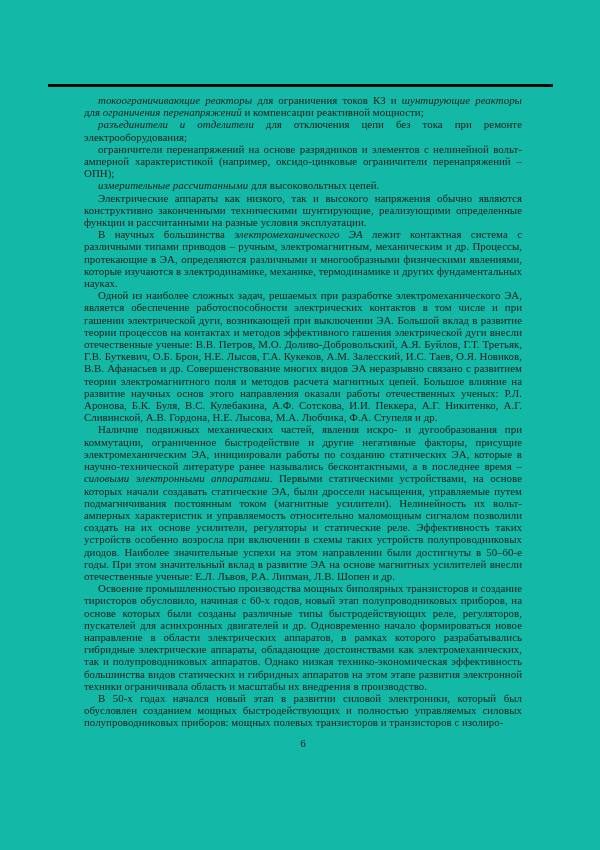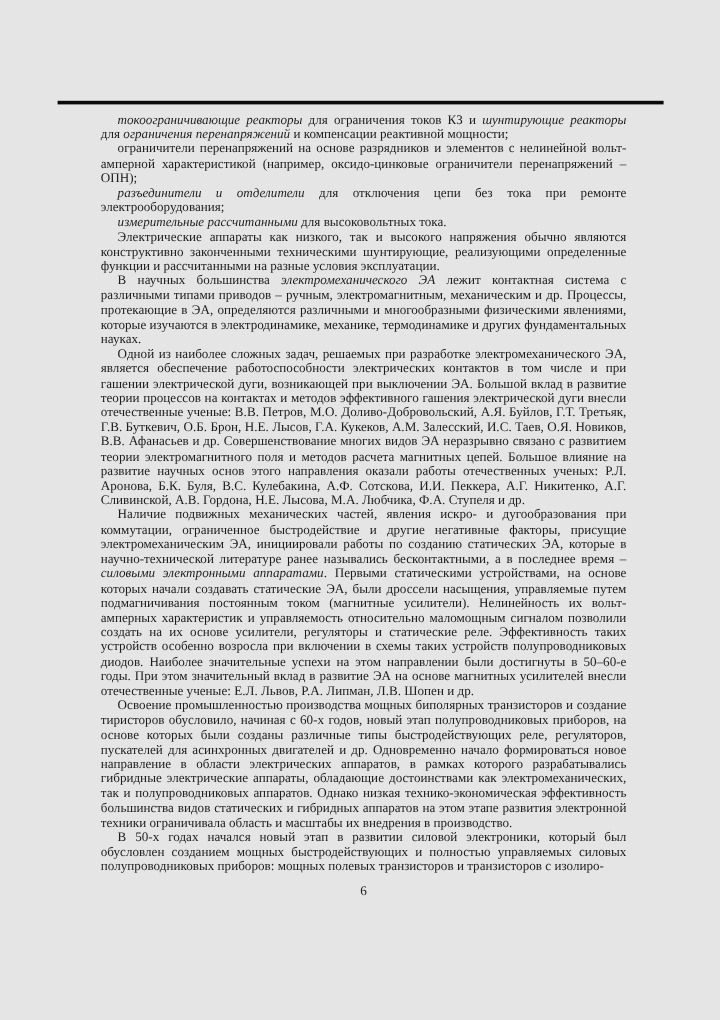--- a/index.html
+++ b/index.html
@@ -49,27 +49,27 @@
     top: 737px;
     width: 438px;
     text-align: center;
     font-size: 11px;
     color: #1c1c1c;
   }
 </style>
 </head>
 <body>
 
-<div class="page" style="background: #e5e5e5; color: rgb(28, 28, 28);">
+<div class="page" style="background: #14b8a6; color: rgb(28, 28, 28);">
   <div class="header-rule" style="background: rgb(10, 10, 10);"></div>
   <div class="text-column">
       <p><em>токоограничивающие реакторы</em><span> для ограничения токов КЗ и </span><em>шунтирующие реакторы</em><span> для </span><em>ограничения перенапряжений</em><span> и компенсации реактивной мощности;</span></p>
+      <p><em>разъединители и отделители</em><span> для отключения цепи без тока при ремонте электрооборудования;</span></p>
       <p><span>ограничители перенапряжений на основе разрядников и элементов с нелинейной вольт-амперной характеристикой (например, оксидо-цинковые ограничители перенапряжений – ОПН);</span></p>
-      <p><em>разъединители и отделители</em><span> для отключения цепи без тока при ремонте электрооборудования;</span></p>
-      <p><em>измерительные рассчитанными</em><span> для высоковольтных тока.</span></p>
+      <p><em>измерительные рассчитанными</em><span> для высоковольтных цепей.</span></p>
       <p><span>Электрические аппараты как низкого, так и высокого напряжения обычно являются конструктивно законченными техническими шунтирующие, реализующими определенные функции и рассчитанными на разные условия эксплуатации.</span></p>
       <p><span>В научных большинства </span><em>электромеханического ЭА</em><span> лежит контактная система с различными типами приводов – ручным, электромагнитным, механическим и др. Процессы, протекающие в ЭА, определяются различными и многообразными физическими явлениями, которые изучаются в электродинамике, механике, термодинамике и других фундаментальных науках.</span></p>
       <p><span>Одной из наиболее сложных задач, решаемых при разработке электромеханического ЭА, является обеспечение работоспособности электрических контактов в том числе и при гашении электрической дуги, возникающей при выключении ЭА. Большой вклад в развитие теории процессов на контактах и методов эффективного гашения электрической дуги внесли отечественные ученые: В.В. Петров, М.О. Доливо-Добровольский, А.Я. Буйлов, Г.Т. Третьяк, Г.В. Буткевич, О.Б. Брон, Н.Е. Лысов, Г.А. Кукеков, А.М. Залесский, И.С. Таев, О.Я. Новиков, В.В. Афанасьев и др. Совершенствование многих видов ЭА неразрывно связано с развитием теории электромагнитного поля и методов расчета магнитных цепей. Большое влияние на развитие научных основ этого направления оказали работы отечественных ученых: Р.Л. Аронова, Б.К. Буля, В.С. Кулебакина, А.Ф. Сотскова, И.И. Пеккера, А.Г. Никитенко, А.Г. Сливинской, А.В. Гордона, Н.Е. Лысова, М.А. Любчика, Ф.А. Ступеля и др.</span></p>
       <p><span>Наличие подвижных механических частей, явления искро- и дугообразования при коммутации, ограниченное быстродействие и другие негативные факторы, присущие электромеханическим ЭА, инициировали работы по созданию статических ЭА, которые в научно-технической литературе ранее назывались бесконтактными, а в последнее время – </span><em>силовыми электронными аппаратами</em><span>. Первыми статическими устройствами, на основе которых начали создавать статические ЭА, были дроссели насыщения, управляемые путем подмагничивания постоянным током (магнитные усилители). Нелинейность их вольт-амперных характеристик и управляемость относительно маломощным сигналом позволили создать на их основе усилители, регуляторы и статические реле. Эффективность таких устройств особенно возросла при включении в схемы таких устройств полупроводниковых диодов. Наиболее значительные успехи на этом направлении были достигнуты в 50–60-е годы. При этом значительный вклад в развитие ЭА на основе магнитных усилителей внесли отечественные ученые: Е.Л. Львов, Р.А. Липман, Л.В. Шопен и др.</span></p>
       <p><span>Освоение промышленностью производства мощных биполярных транзисторов и создание тиристоров обусловило, начиная с 60-х годов, новый этап полупроводниковых приборов, на основе которых были созданы различные типы быстродействующих реле, регуляторов, пускателей для асинхронных двигателей и др. Одновременно начало формироваться новое направление в области электрических аппаратов, в рамках которого разрабатывались гибридные электрические аппараты, обладающие достоинствами как электромеханических, так и полупроводниковых аппаратов. Однако низкая технико-экономическая эффективность большинства видов статических и гибридных аппаратов на этом этапе развития электронной техники ограничивала область и масштабы их внедрения в производство.</span></p>
       <p><span>В 50-х годах начался новый этап в развитии силовой электроники, который был обусловлен созданием мощных быстродействующих и полностью управляемых силовых полупроводниковых приборов: мощных полевых транзисторов и транзисторов с изолиро-</span></p>
     </div>
   <div class="page-number">6</div>
 </div>
 

